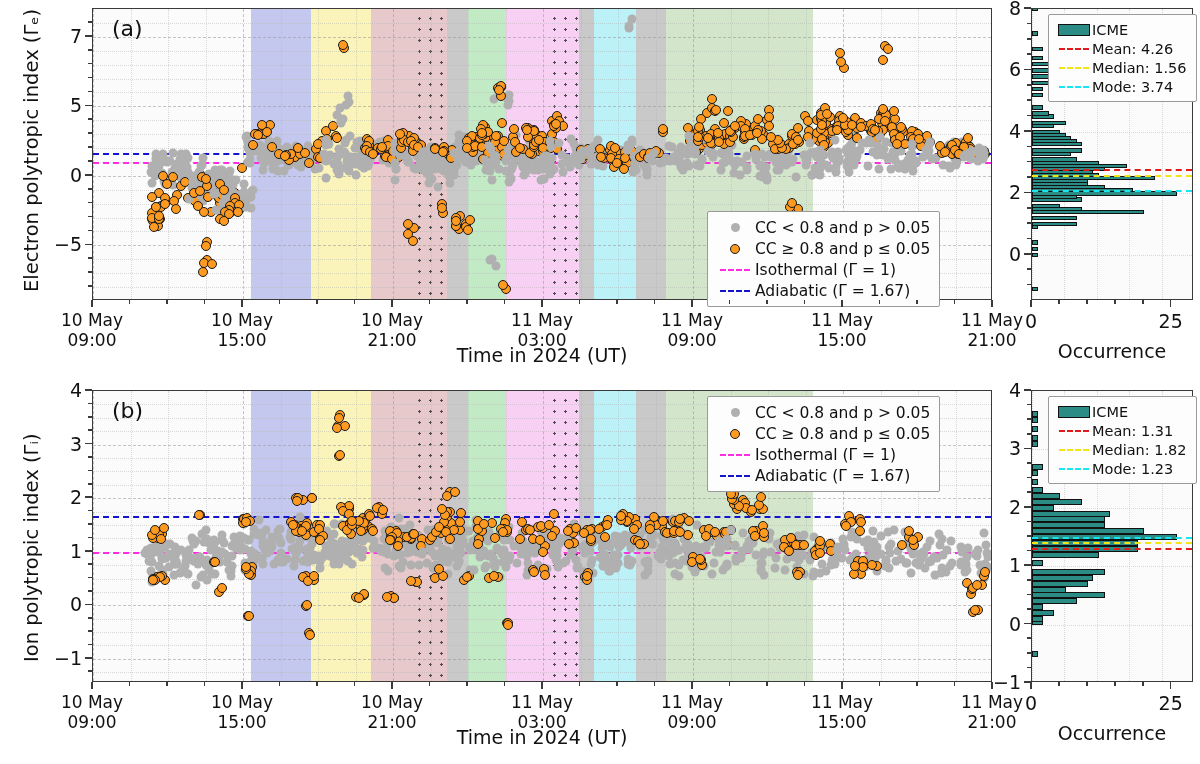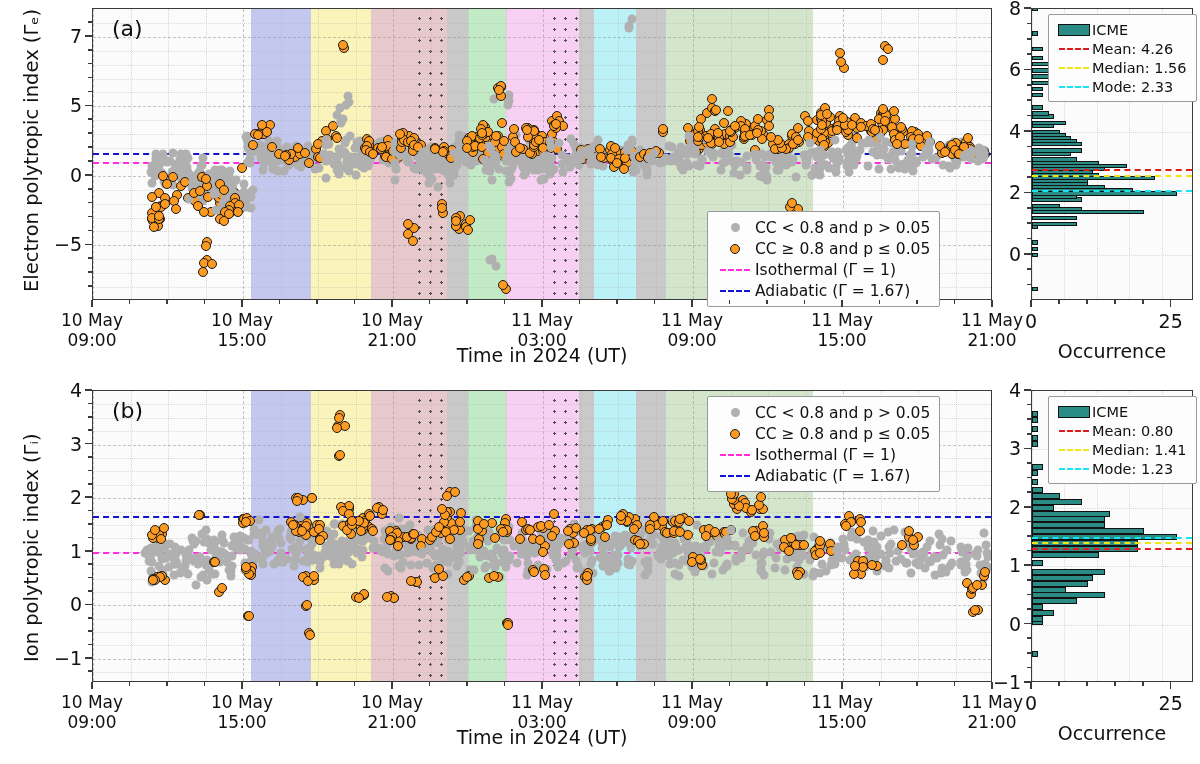--- a/index.html
+++ b/index.html
@@ -1699,21 +1699,21 @@
       <div class="lrow" style="height: 19px;">
         <span class="lkey" style="flex: 0 0 36px; width: 36px;">
           <span class="linekey median"></span>
         </span>
         <span>Median: 1.56</span>
       </div>
       <div class="lrow" style="height: 19px;">
         <span class="lkey" style="flex: 0 0 36px; width: 36px;">
           <span class="linekey mode"></span>
         </span>
-        <span>Mode: 2.33</span>
+        <span>Mode: 3.74</span>
       </div>
     </div>
 
   <div class="panel" id="panelB" style="left:92px; top:390px; width:900px; height:292px;">
     <div class="plotsurface" id="surfB">
         <div class="band" style="left:158px; width:60px; background-color:#c5c8ee;"></div>
         <div class="band" style="left:218px; width:60px; background-color:#faf4ba;"></div>
         <div class="band" style="left:278px; width:40px; background-color:#e7c9cb;"></div>
         <div class="band dots" style="left:318px; width:36px; background-color:#e7c9cb;"></div>
         <div class="band" style="left:354px; width:21px; background-color:#c9c9c9;"></div>
@@ -3005,27 +3005,27 @@
       <div class="lrow" style="height: 19px;">
         <span class="lkey" style="flex: 0 0 36px; width: 36px;">
           <span class="swatchkey"></span>
         </span>
         <span>ICME</span>
       </div>
       <div class="lrow" style="height: 19px;">
         <span class="lkey" style="flex: 0 0 36px; width: 36px;">
           <span class="linekey mean"></span>
         </span>
-        <span>Mean: 0.80</span>
+        <span>Mean: 1.31</span>
       </div>
       <div class="lrow" style="height: 19px;">
         <span class="lkey" style="flex: 0 0 36px; width: 36px;">
           <span class="linekey median"></span>
         </span>
-        <span>Median: 1.41</span>
+        <span>Median: 1.82</span>
       </div>
       <div class="lrow" style="height: 19px;">
         <span class="lkey" style="flex: 0 0 36px; width: 36px;">
           <span class="linekey mode"></span>
         </span>
         <span>Mode: 1.23</span>
       </div>
     </div>
 
 <div class="tick ytick" style="left:85px; top:243.58095238095237px;"></div>

